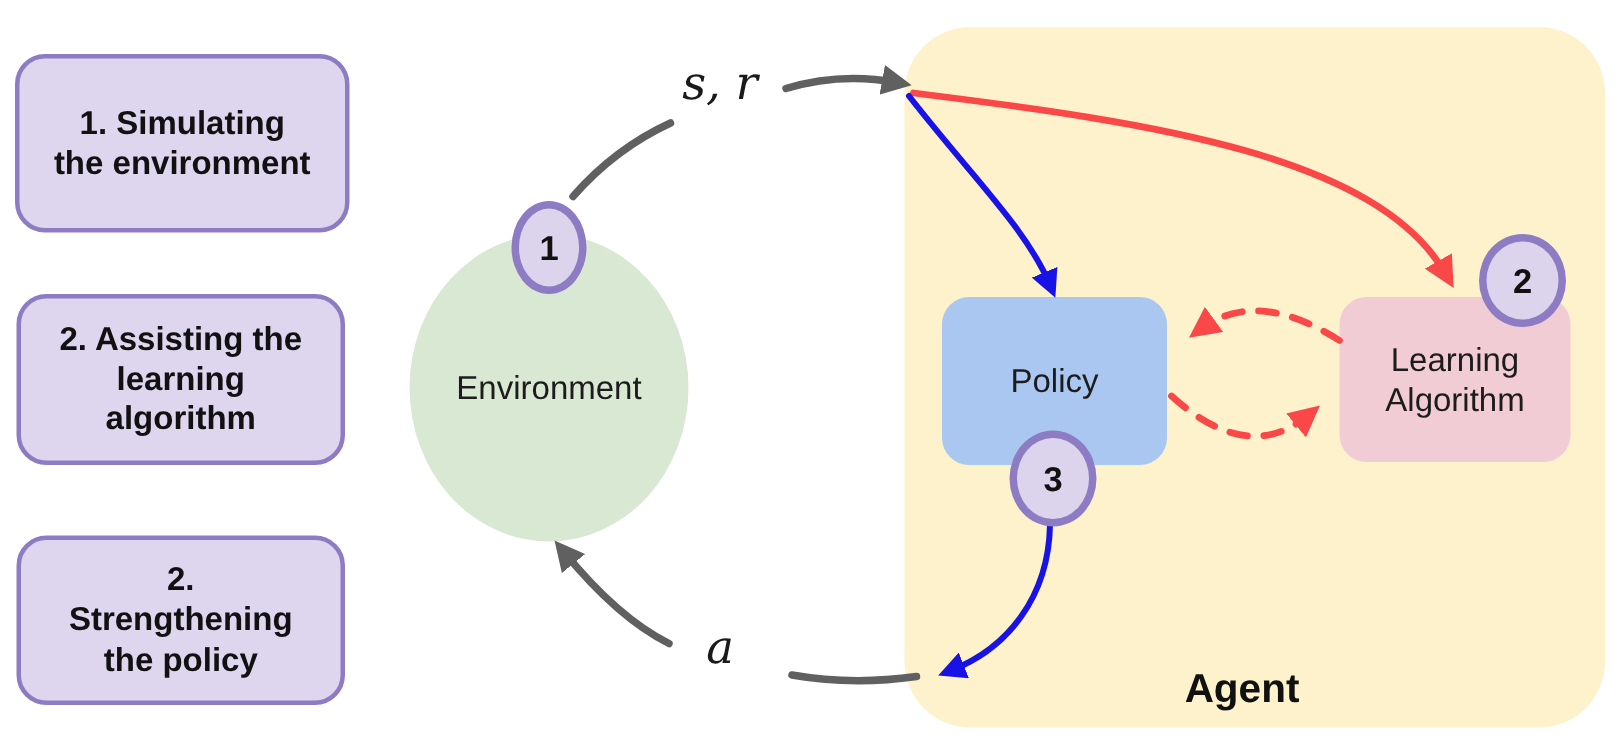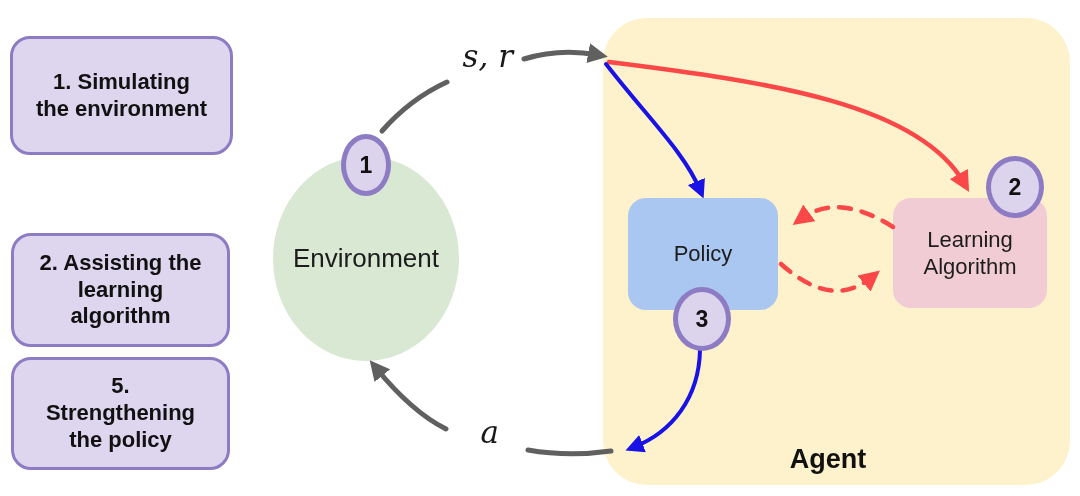--- a/index.html
+++ b/index.html
@@ -11,39 +11,39 @@
   .legend-box{
     position:absolute;box-sizing:border-box;
     background:var(--purple-fill);
     border:3.5px solid var(--purple-border);
     border-radius:20px;
     display:flex;align-items:center;justify-content:center;
     text-align:center;font-weight:bold;font-size:22px;line-height:1.22;
     color:var(--text-dark);padding:0 22px;
   }
   .legend-1{left:10px;top:36px;width:223px;height:119px;}
-  .legend-2{left:11px;top:196px;width:219px;height:114px;margin-top:37px;}
+  .legend-2{left:11px;top:196px;width:219px;height:114px;}
   .legend-3{left:11px;top:357px;width:219px;height:113px;}
 
   
   .agent-box{
     position:absolute;left:603px;top:18px;width:467px;height:467px;
     background:var(--yellow-fill);border-radius:44px;
   }
   .agent-label{
     position:absolute;left:786px;top:444px;width:84px;text-align:center;
     font-weight:bold;font-size:27px;color:var(--text-dark);
   }
 
   
   .env-ellipse{
     position:absolute;left:273px;top:156px;width:186px;height:205px;
     background:var(--green-fill);border-radius:50%;
     display:flex;align-items:center;justify-content:center;
-    font-size:26px;color:#1c1c1c;
+    font-size:22px;color:#1c1c1c;
   }
 
   
   .node{
     position:absolute;box-sizing:border-box;border-radius:18px;
     display:flex;align-items:center;justify-content:center;
     text-align:center;font-size:22px;line-height:1.25;color:#1c1c1c;
   }
   .policy-box{left:628px;top:198px;width:150px;height:112px;background:var(--blue-fill);}
   .la-box{left:893px;top:198px;width:154px;height:110px;background:var(--pink-fill);padding:0 18px;}
@@ -57,41 +57,41 @@
     display:flex;align-items:center;justify-content:center;
     font-weight:bold;font-size:23px;color:#111;
   }
   .badge-1{left:341px;top:134px;width:50px;height:62px;}
   .badge-2{left:986px;top:156px;width:58px;height:62px;}
   .badge-3{left:673px;top:287px;width:58px;height:64px;}
 
   
   .math-label{
     position:absolute;font-family:"DejaVu Serif",serif;font-style:italic;
-    font-size:31px;color:#1a1a1a;text-align:right;
+    font-size:31px;color:#1a1a1a;text-align:center;
   }
   .label-sr{left:447px;top:38px;width:66px;}
   .label-a{left:461px;top:414px;width:38px;}
 
   svg.edges{position:absolute;left:0;top:0;pointer-events:none;}
   .stroke-gray{stroke:var(--gray-arrow);}
   .stroke-blue{stroke:var(--blue-arrow);}
   .stroke-red{stroke:var(--red-arrow);}
   .mk-gray{fill:var(--gray-arrow);}
   .mk-blue{fill:var(--blue-arrow);}
   .mk-red{fill:var(--red-arrow);}
 </style>
 </head>
 <body>
 
 <div class="stage">
 
   <div class="legend-box legend-1">1. Simulating the environment</div>
   <div class="legend-box legend-2">2. Assisting the learning algorithm</div>
-  <div class="legend-box legend-3">5. Strengthening the policy</div>
+  <div class="legend-box legend-3">2. Strengthening the policy</div>
 
   <div class="agent-box"></div>
 
   <div class="env-ellipse">
     <span>Environment</span>
   </div>
 
   <div class="node la-box">Learning Algorithm</div>
   <div class="node policy-box">Policy</div>
 

